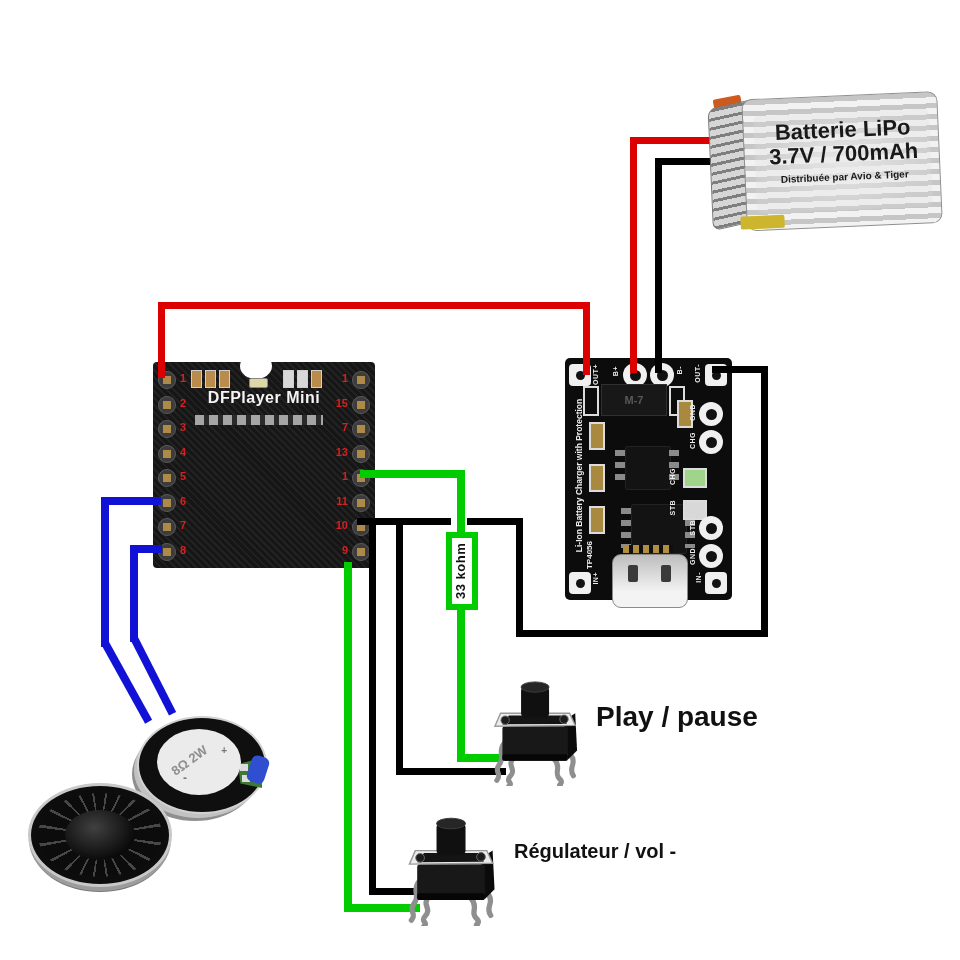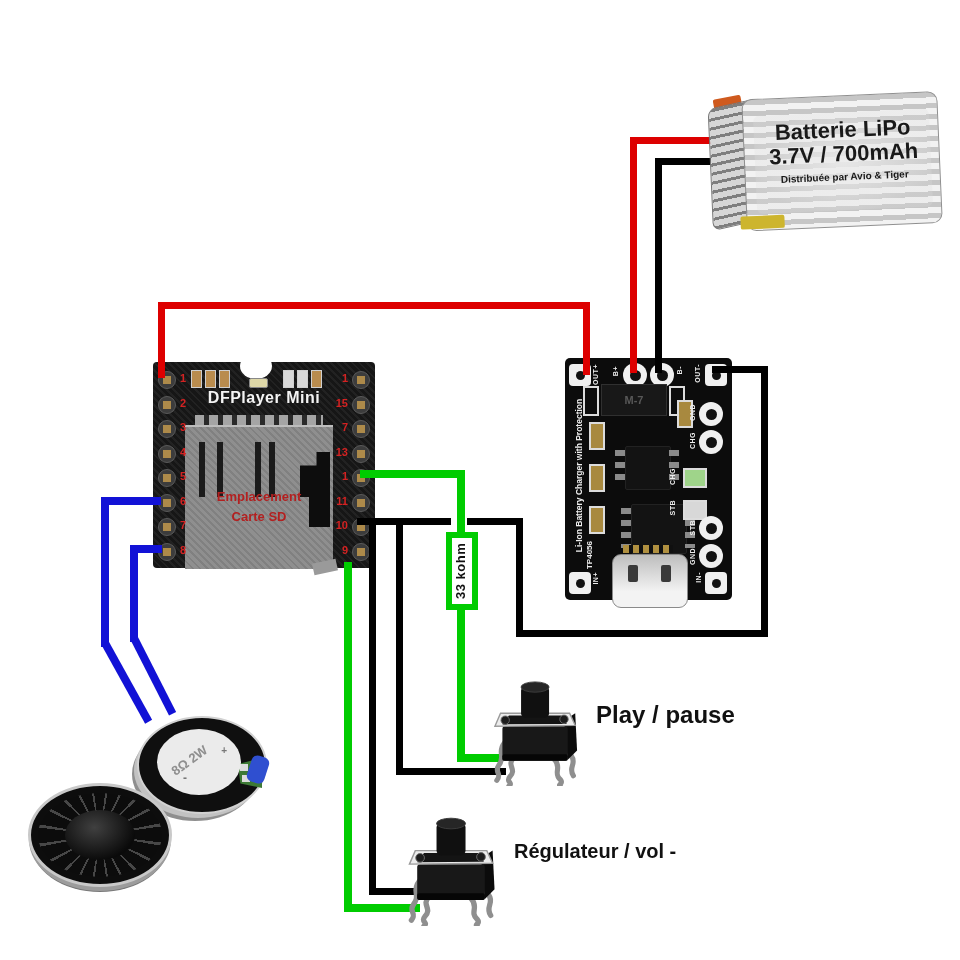--- a/index.html
+++ b/index.html
@@ -4,21 +4,21 @@
 <style>
   html,body{margin:0;padding:0;background:#fff;}
   body{width:960px;height:960px;position:relative;font-family:"Liberation Sans",sans-serif;overflow:hidden;}
   .c{position:absolute;inset:0;width:960px;height:960px;}
   :root{
     --c-red:#dd0000; --c-green:#00cc00; --c-blue:#1212d6; --c-black:#000000;
   }
   .lbl{position:absolute;font-weight:bold;color:#111;white-space:nowrap;}
   #title{left:126px;top:18px;font-size:21px;}
   #reg-label{left:770px;top:404px;width:175px;text-align:center;font-size:20px;line-height:24px;}
-  #play-label{left:596px;top:701px;font-size:24px;}
+  #play-label{left:596px;top:701px;font-size:28px;}
   #prev-label{left:514px;top:840px;font-size:20px;}
 
   
   .w{position:absolute;z-index:5;}
   .w.red{background:var(--c-red);}
   .w.black{background:var(--c-black);}
   .w.green{background:var(--c-green);}
   .w.blue{background:var(--c-blue);}
   .w.diag{transform-origin:top center;}
 
@@ -161,30 +161,20 @@
     <div id="df-notch"></div>
     <div class="smd gold" style="left:38px"></div>
     <div class="smd gold" style="left:52px"></div>
     <div class="smd gold" style="left:66px"></div>
     <div class="smd grey" style="left:130px"></div>
     <div class="smd grey" style="left:144px"></div>
     <div class="smd gold" style="left:158px"></div>
     <div id="df-led"></div>
     <div id="df-title">DFPlayer Mini</div>
     <div id="df-strip"></div>
-    <div id="sd-slot">
-      <div class="slit" style="left:14px"></div>
-      <div class="slit" style="left:32px"></div>
-      <div class="slit" style="left:70px"></div>
-      <div class="slit" style="left:84px"></div>
-      <div id="sd-detect"></div>
-      <div class="sd-text" style="top:62px">Emplacement</div>
-      <div class="sd-text" style="top:82px">Carte SD</div>
-      <div id="sd-tab"></div>
-    </div>
     <div class="pins left" id="pins-left">
         <div class="pin left" style="top: 8px;">
           <span class="pad"></span>
           <span class="pnum">1</span>
         </div>
         <div class="pin left" style="top: 32.57px;">
           <span class="pad"></span>
           <span class="pnum">2</span>
         </div>
         <div class="pin left" style="top: 57.14px;">

